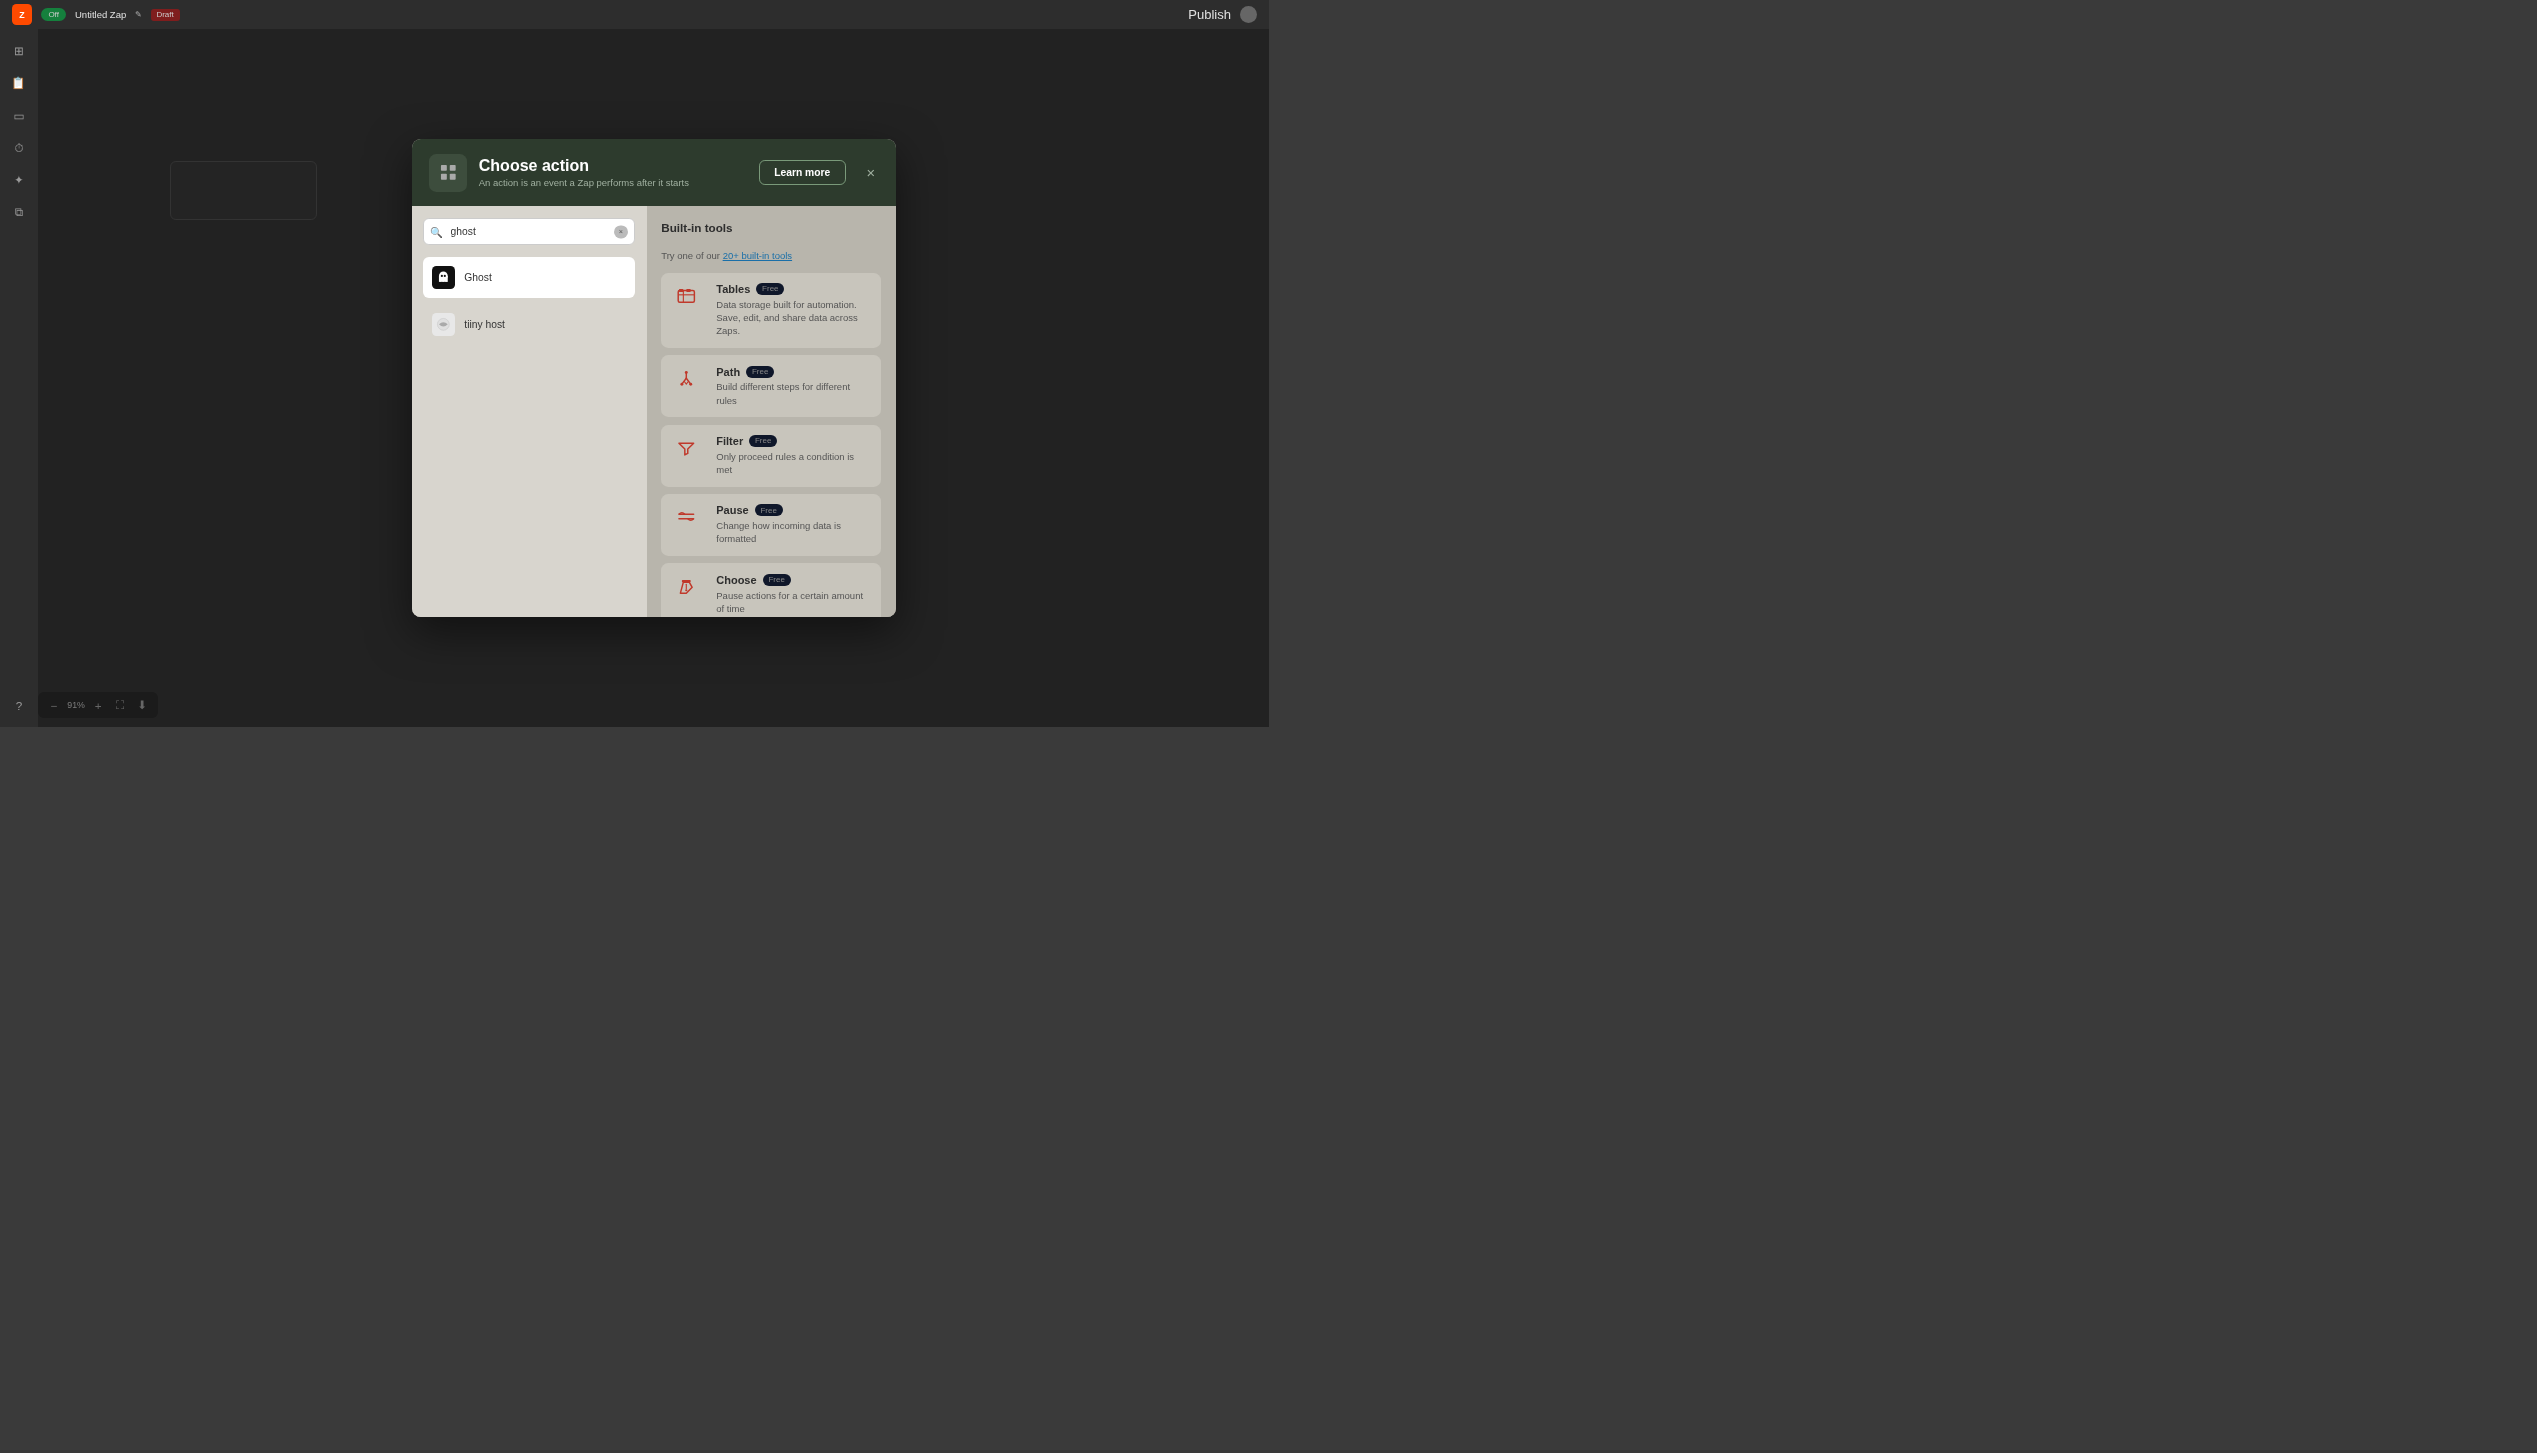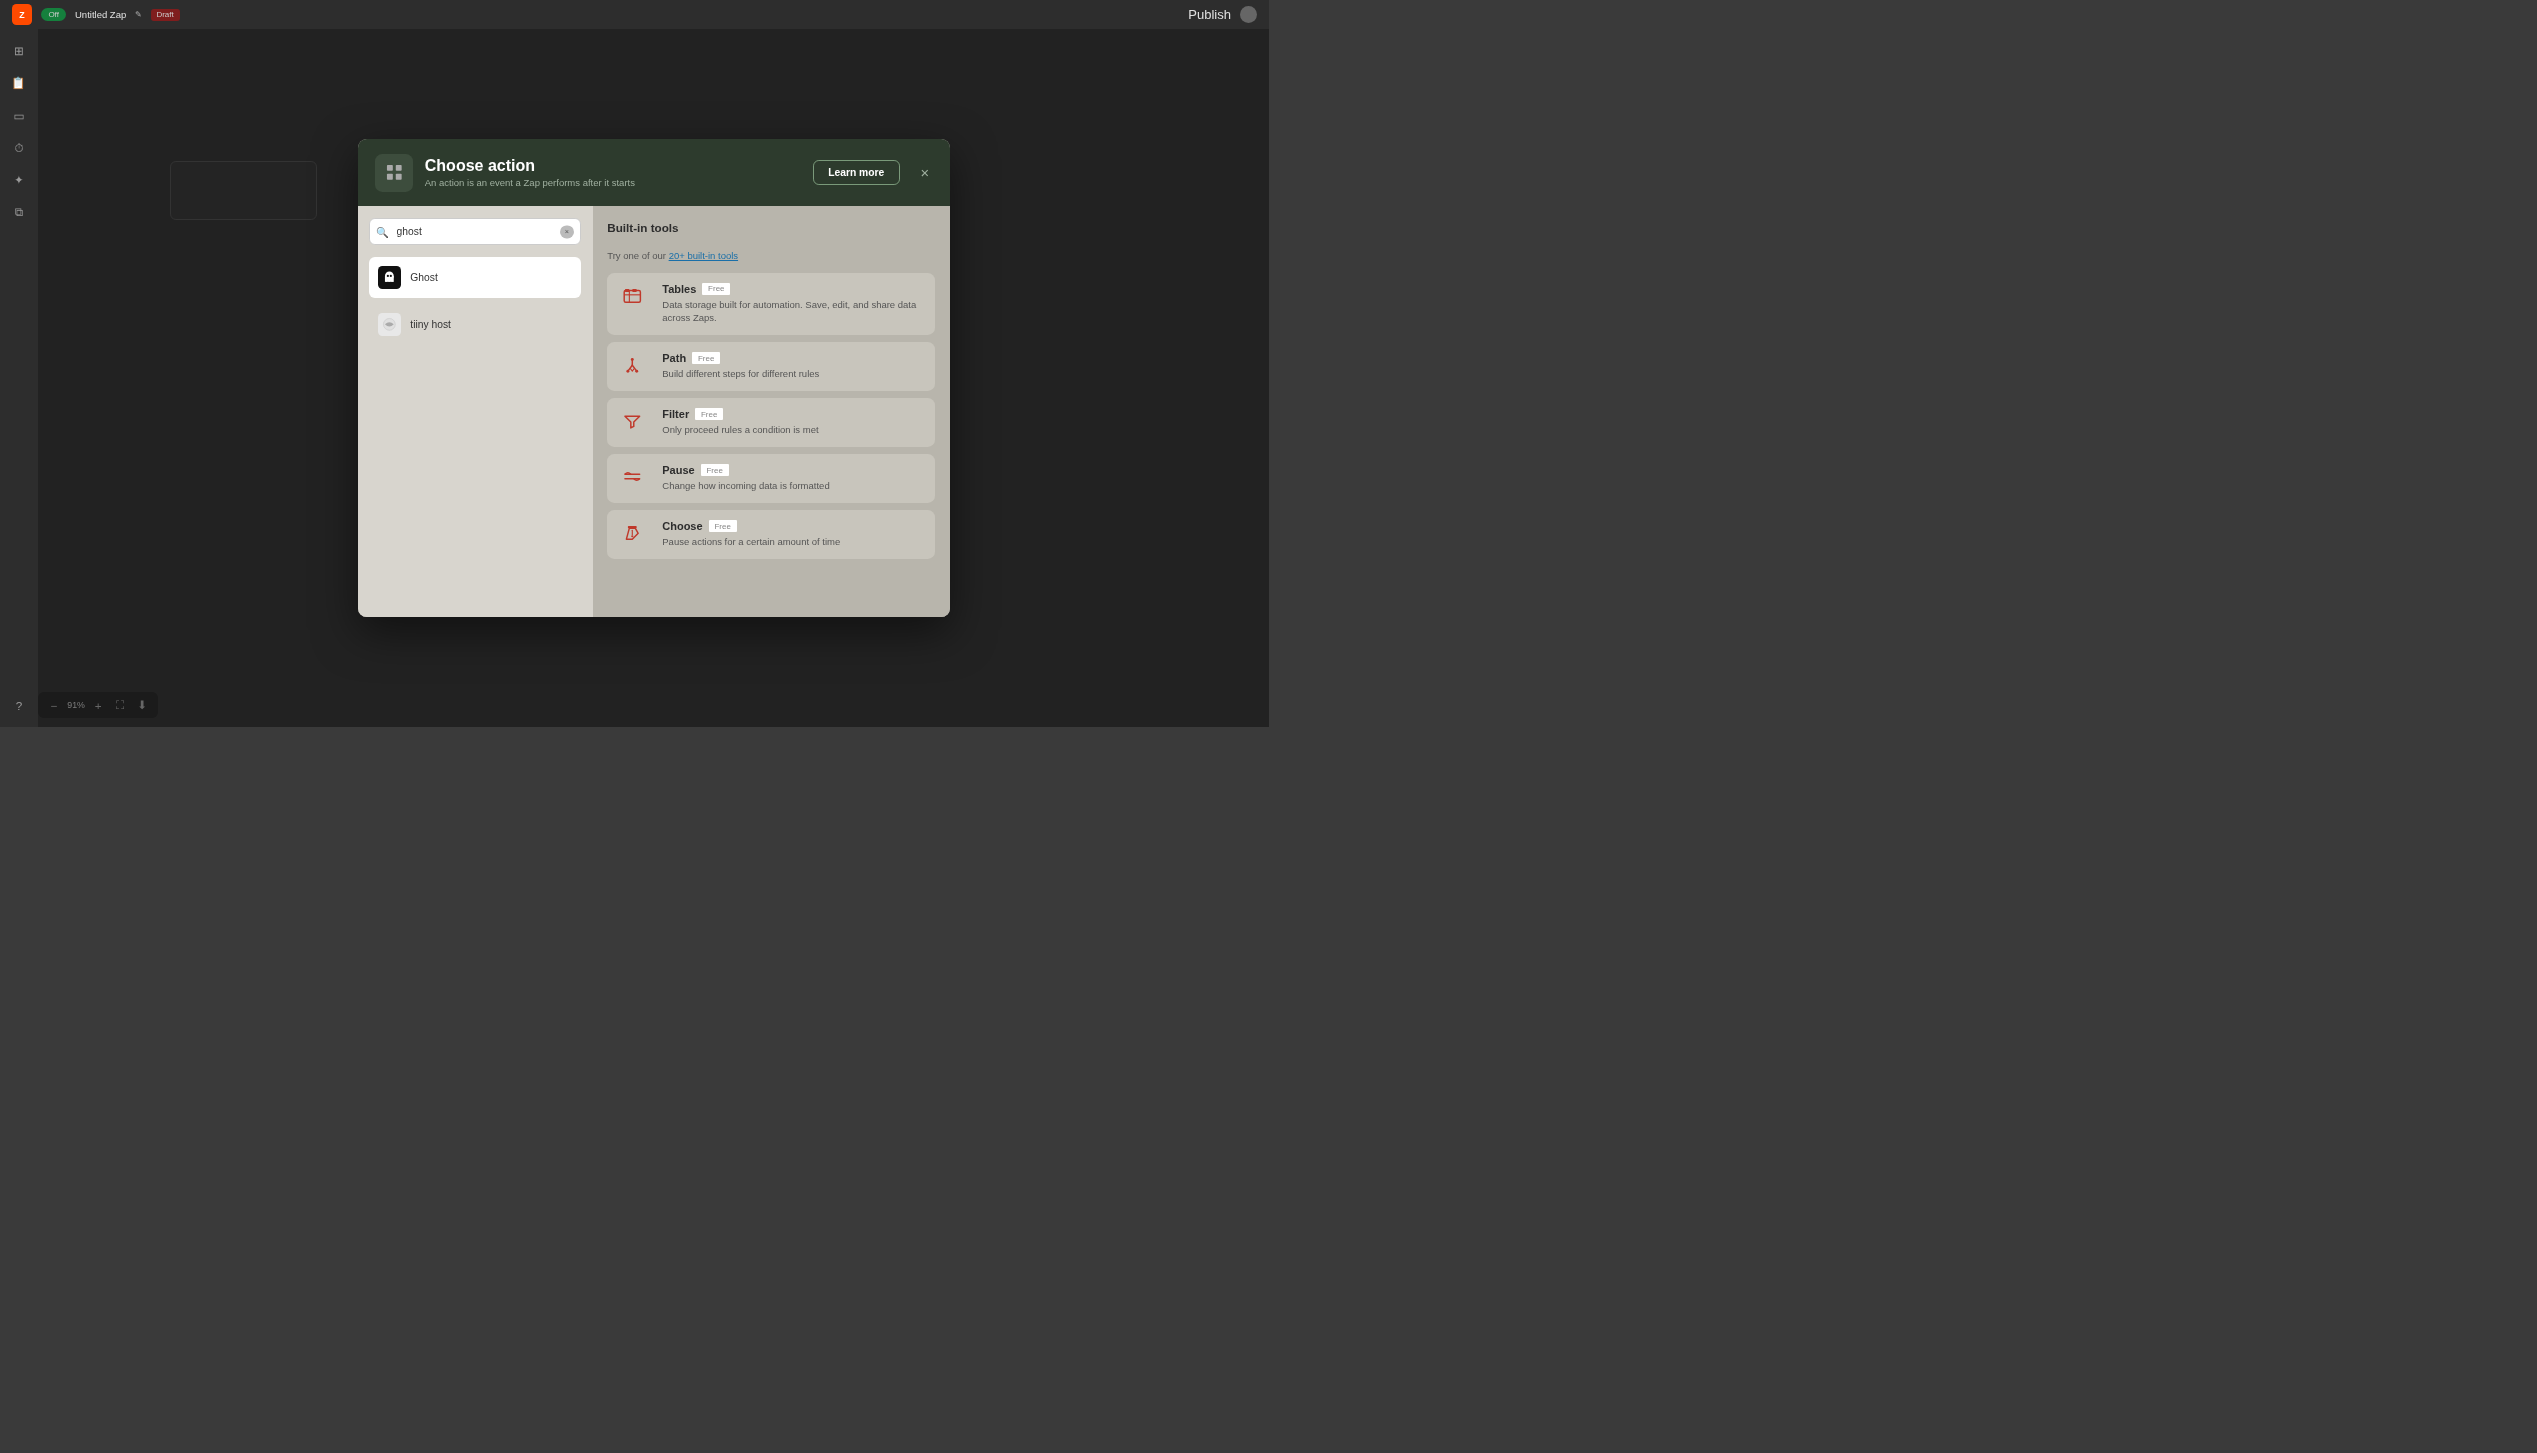--- a/index.html
+++ b/index.html
@@ -130,21 +130,21 @@
       top: 29px; left: 38px; right: 0; bottom: 0;
       background: rgba(0,0,0,0.4);
       display: flex;
       align-items: center;
       justify-content: center;
       z-index: 100;
     }
 
     
     .modal {
-      width: 592px;
+      width: 484px;
       background: #b8b5ac;
       border-radius: 8.8px;
       overflow: hidden;
       box-shadow: 0 14.7px 44px rgba(0,0,0,0.5);
     }
 
     
     .modal-header {
       background: #2d3b2d;
       padding: 14.7px 17.6px;
@@ -329,25 +329,25 @@
       align-items: center;
       gap: 5.9px;
       margin-bottom: 2.9px;
     }
     .tool-name {
       font-size: 11px;
       font-weight: 700;
       color: #2d2d2d;
     }
     .tool-badge {
-      background: #ffffff;
+      background: #0f172a;
       color: #888;
       font-size: 8px;
       padding: 1.5px 5.9px;
-      border-radius: 1px;
+      border-radius: 6px;
       font-weight: 500;
     }
     .tool-desc {
       font-size: 9.5px;
       color: #555;
       line-height: 1.4;
     }
 
     
     .icon-tables svg,

